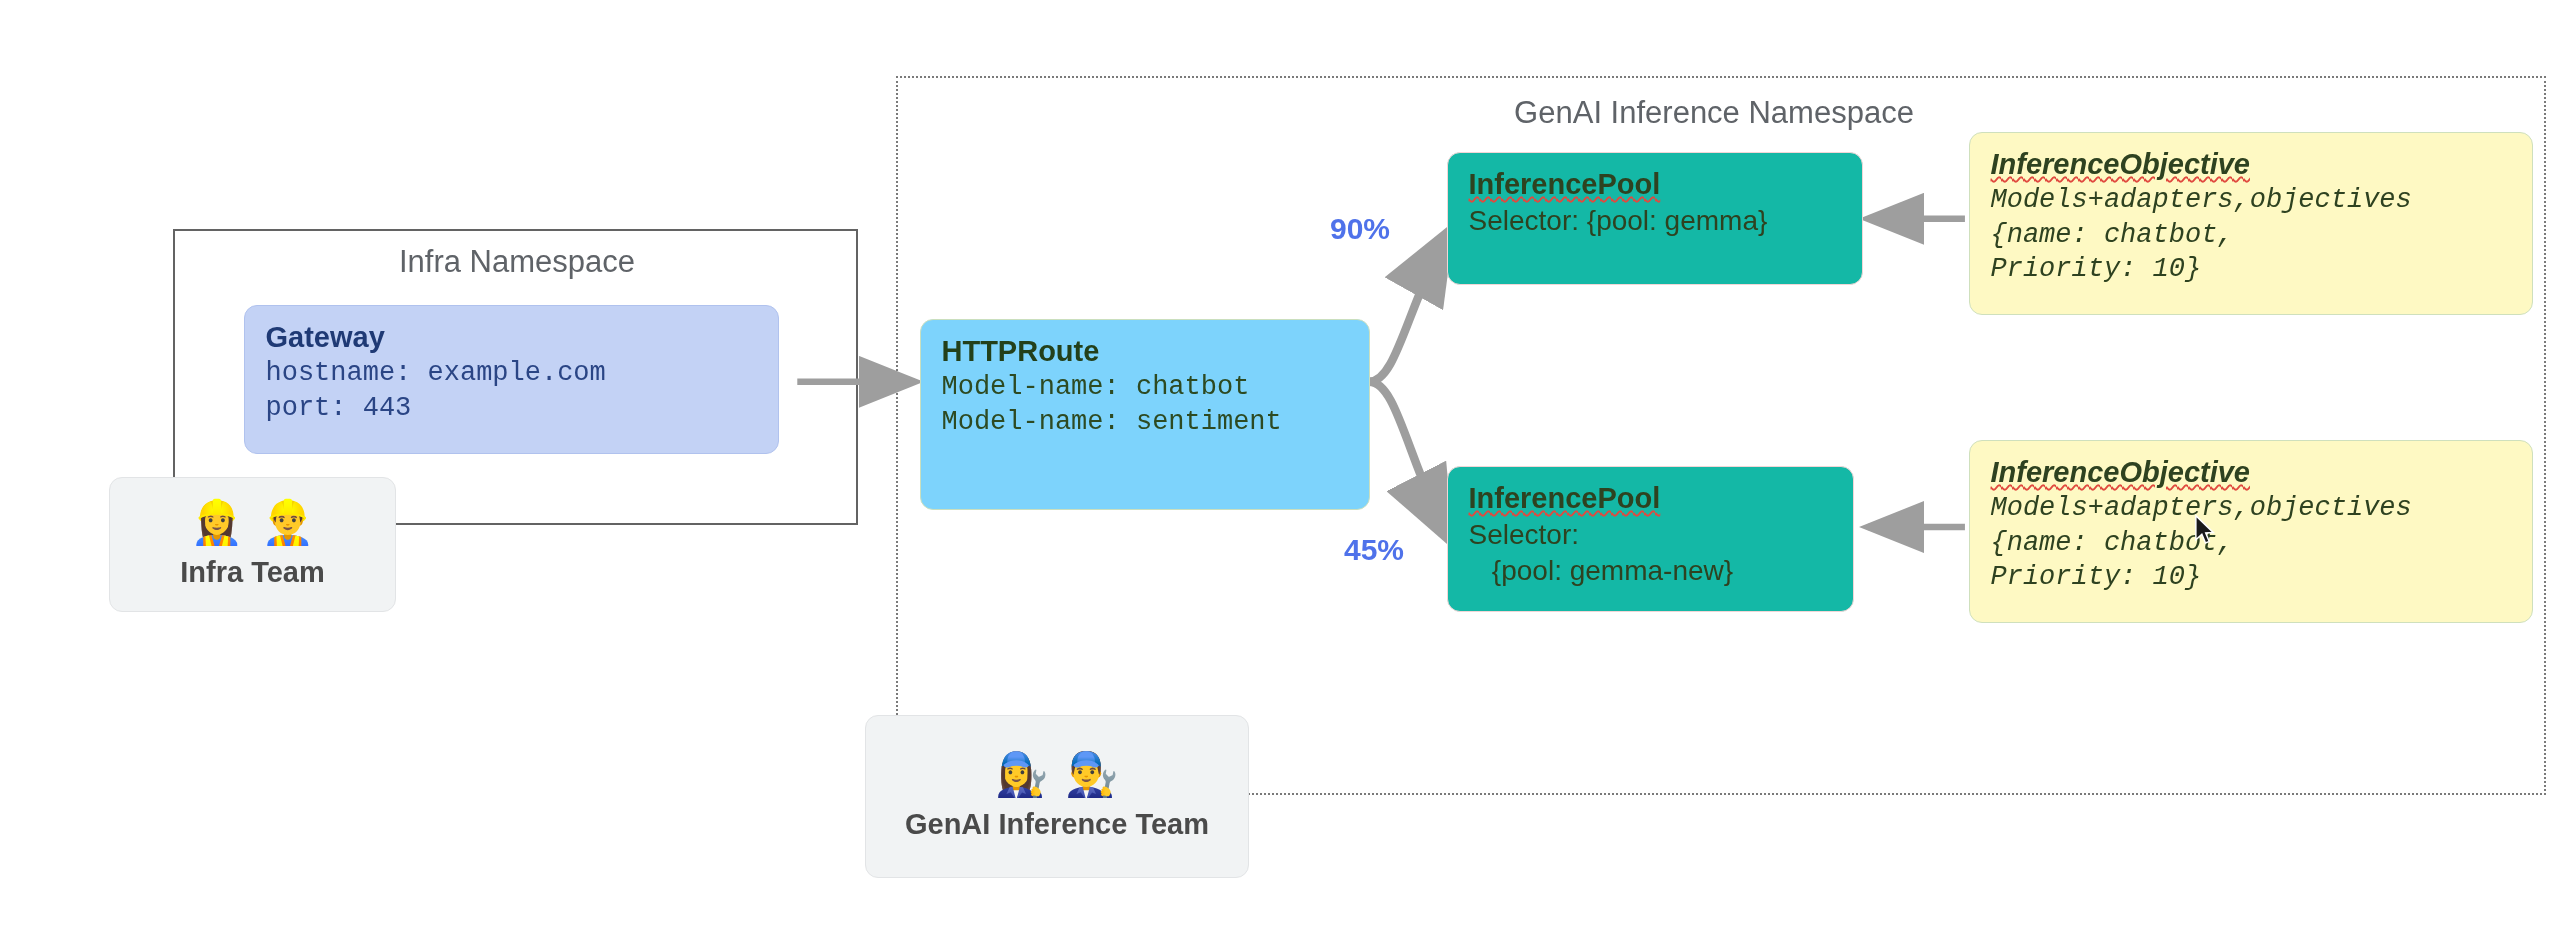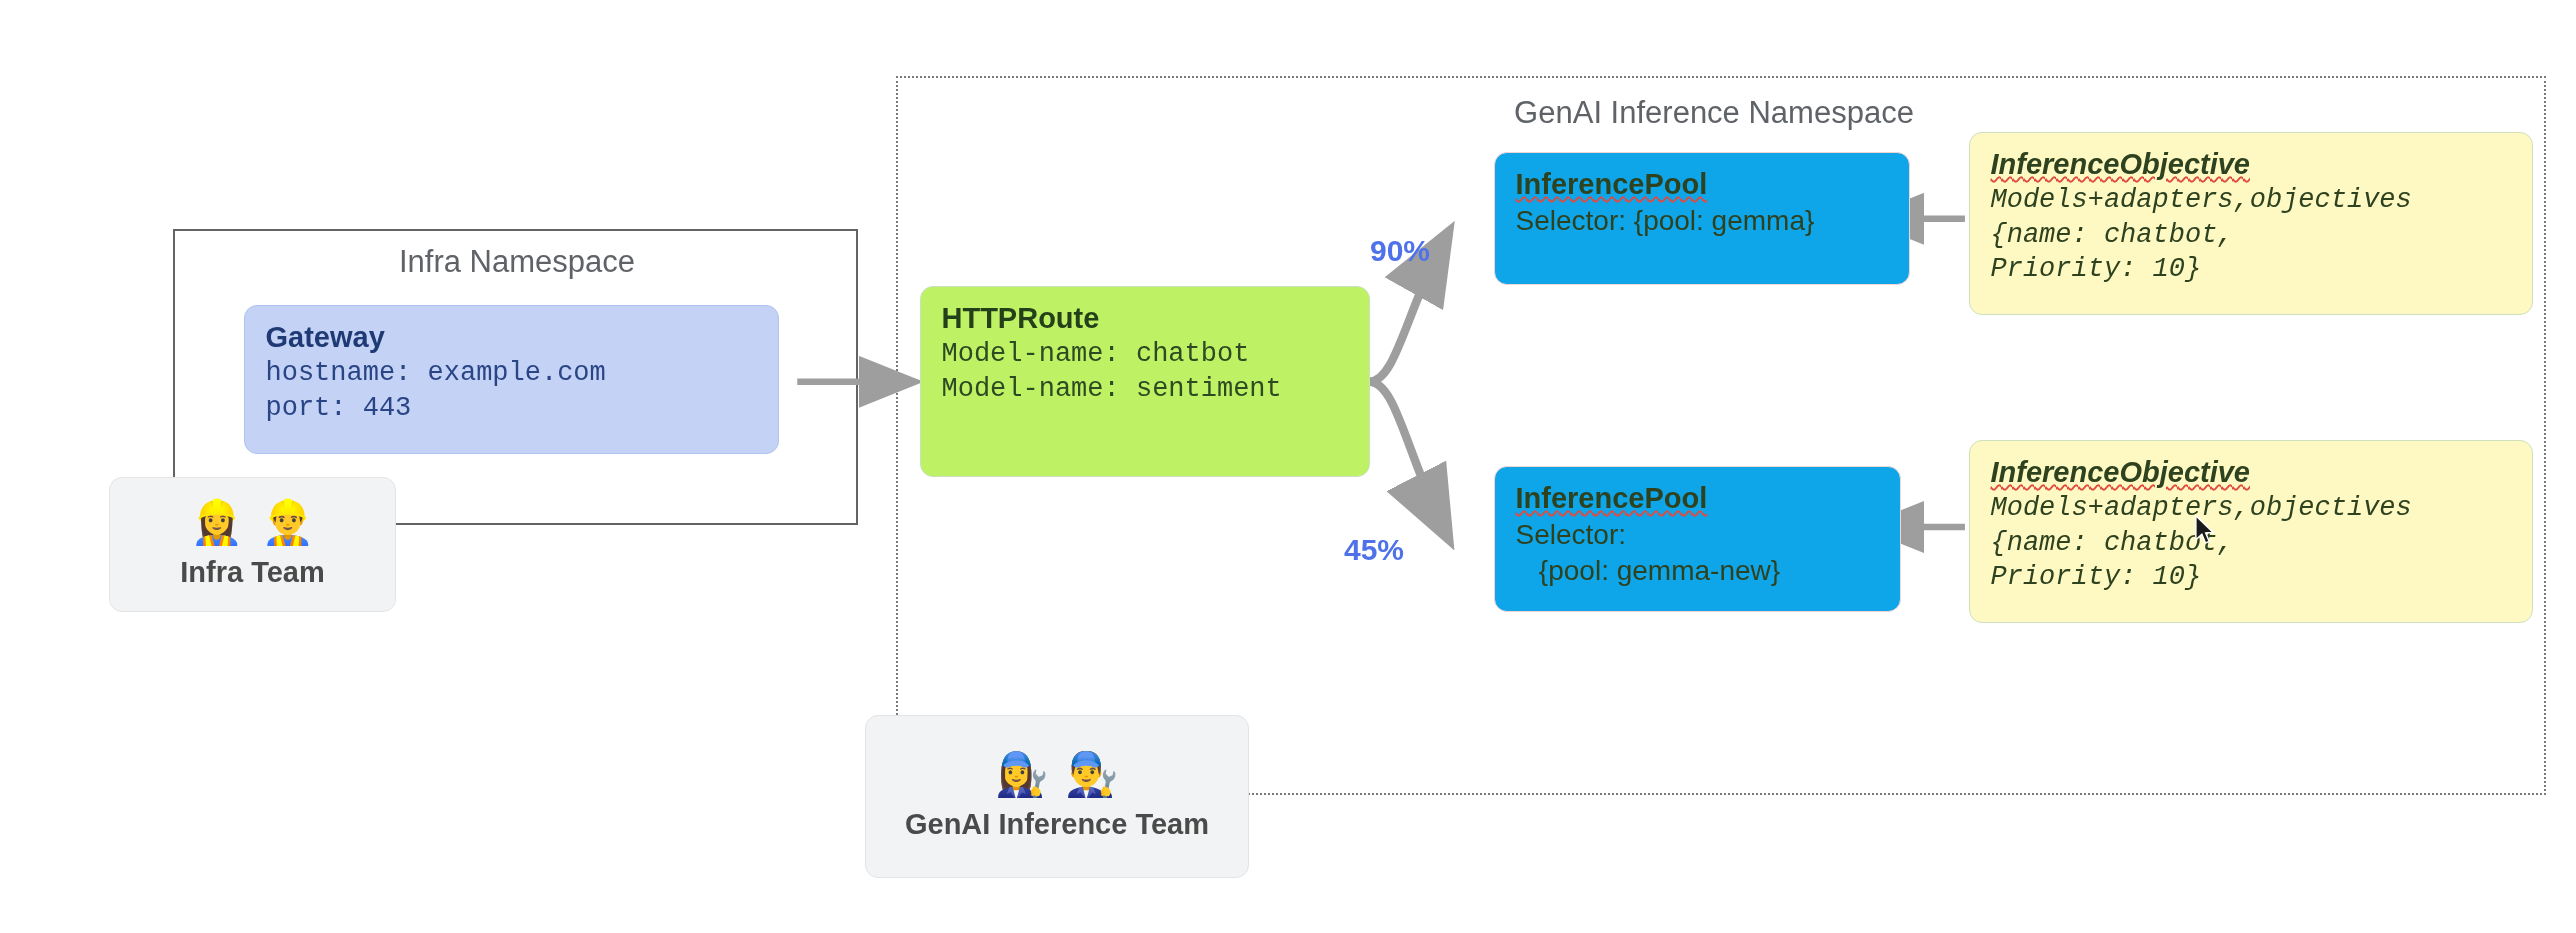--- a/index.html
+++ b/index.html
@@ -70,33 +70,33 @@
   .node-gateway {
     background: #c3d2f5;
     border: 1.9px solid #b0c2ee;
     color: #1f3a75;
   }
   .node-gateway .title { font-size: 29px; color:#1f3a75; }
   .node-gateway .body  { font-size: 27px; color:#2a4585; }
 
   
   .node-route {
-    background: #bef264;
+    background: #7dd3fc;
     border: 1.9px solid #cadfbe;
     color: #23401a;
+    margin-top: 33px;
   }
   .node-route .title { font-size: 29px; color:#23401a; }
   .node-route .body  { font-size: 27px; color:#2d4a22; }
 
   
   .node-pool {
-    background: #0ea5e9;
+    background: #14b8a6;
     border: 1.9px solid #f1d6d6;
     color: #2e4220;
-    margin-left: 47px;
   }
   .node-pool .title { font-size: 29px; color:#2e4220; }
   .node-pool .sub {
     font-size: 28px;
     color:#2e4220;
     font-family: "Liberation Sans", sans-serif;
     white-space: pre;
   }
 
   
@@ -212,21 +212,21 @@
     <div class="body">Priority: 10}</div>
   </div>
 
   <div class="node node-obj" style="left:1969px; top:440px; width:564px; height:183px;">
     <div class="title spellcheck">InferenceObjective</div>
     <div class="body">Models+adapters,objectives</div>
     <div class="body">{name: chatbot,</div>
     <div class="body">Priority: 10}</div>
   </div>
 
-  <div class="pct" style="left:1330px; top:234px;margin-left:40px;">90%</div>
+  <div class="pct" style="left:1330px; top:212px;">90%</div>
   <div class="pct" style="left:1344px; top:533px;">45%</div>
 
   <div class="team" style="left:109px; top:477px; width:287px; height:135px;">
     <div class="emojis">👷‍♀️👷‍♂️</div>
     <div class="team-label">Infra Team</div>
   </div>
 
   <div class="team" style="left:865px; top:715px; width:384px; height:163px;">
     <div class="emojis">👩‍🔧👨‍🔧</div>
     <div class="team-label">GenAI Inference Team</div>

